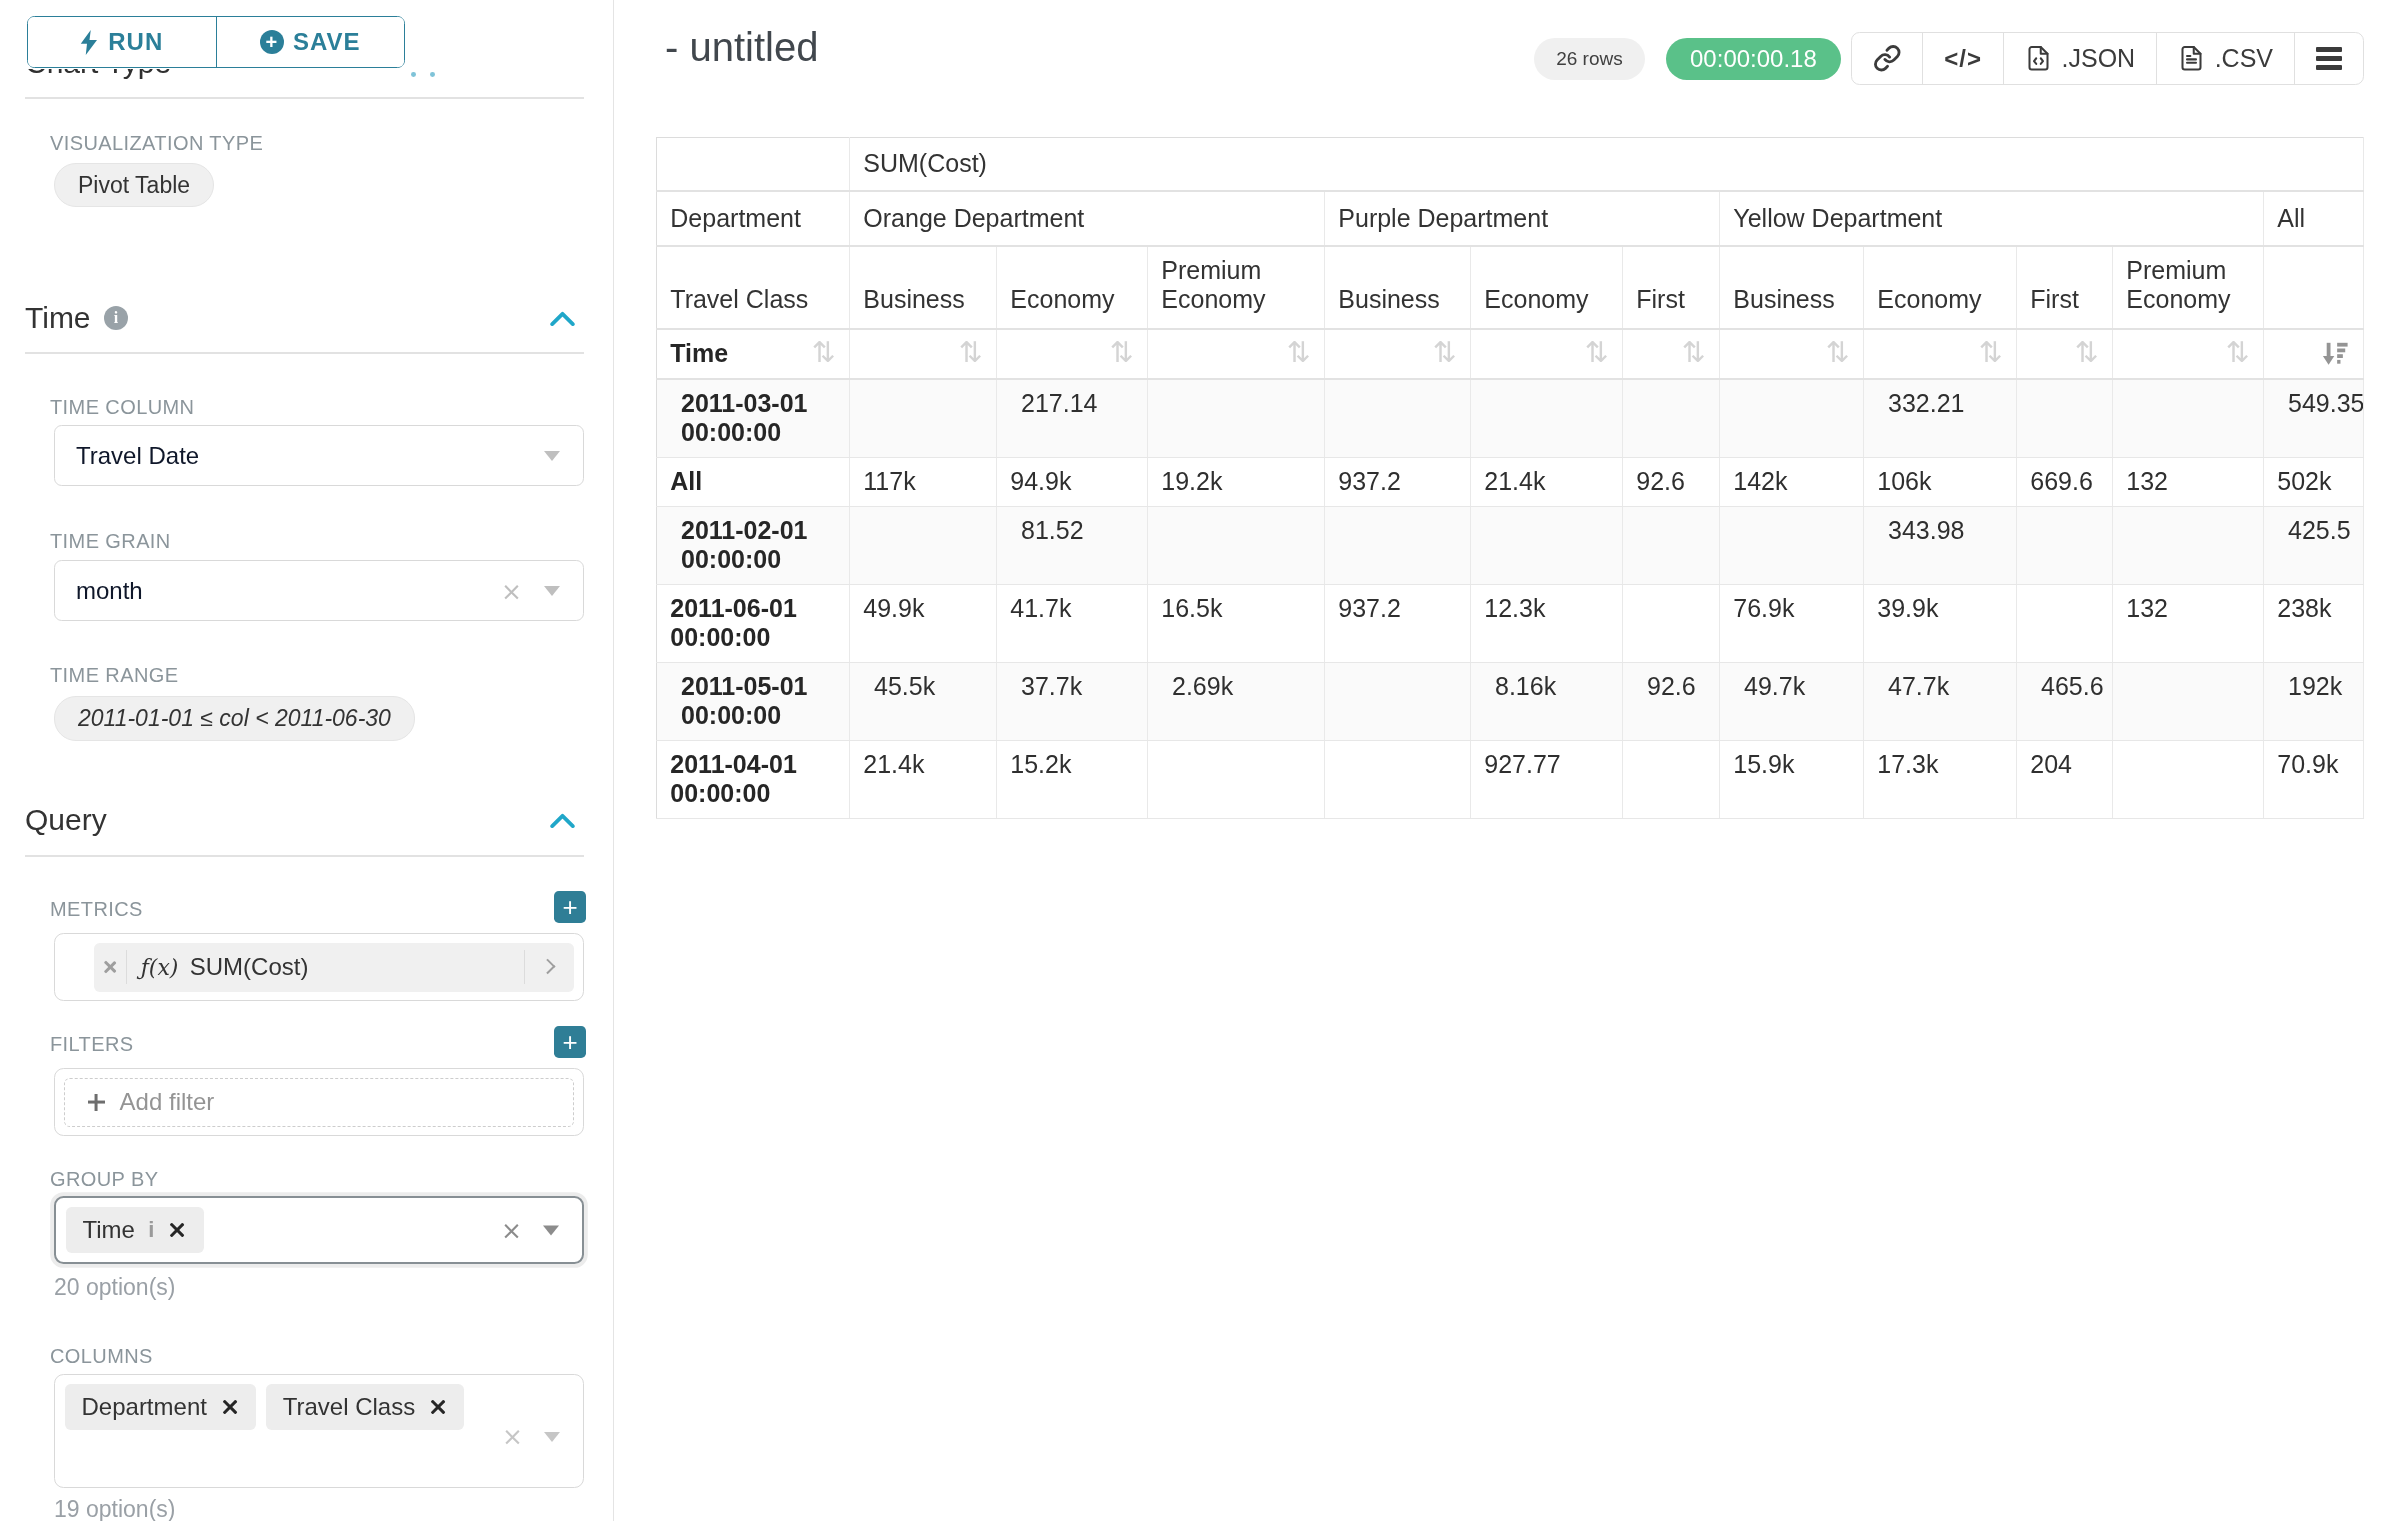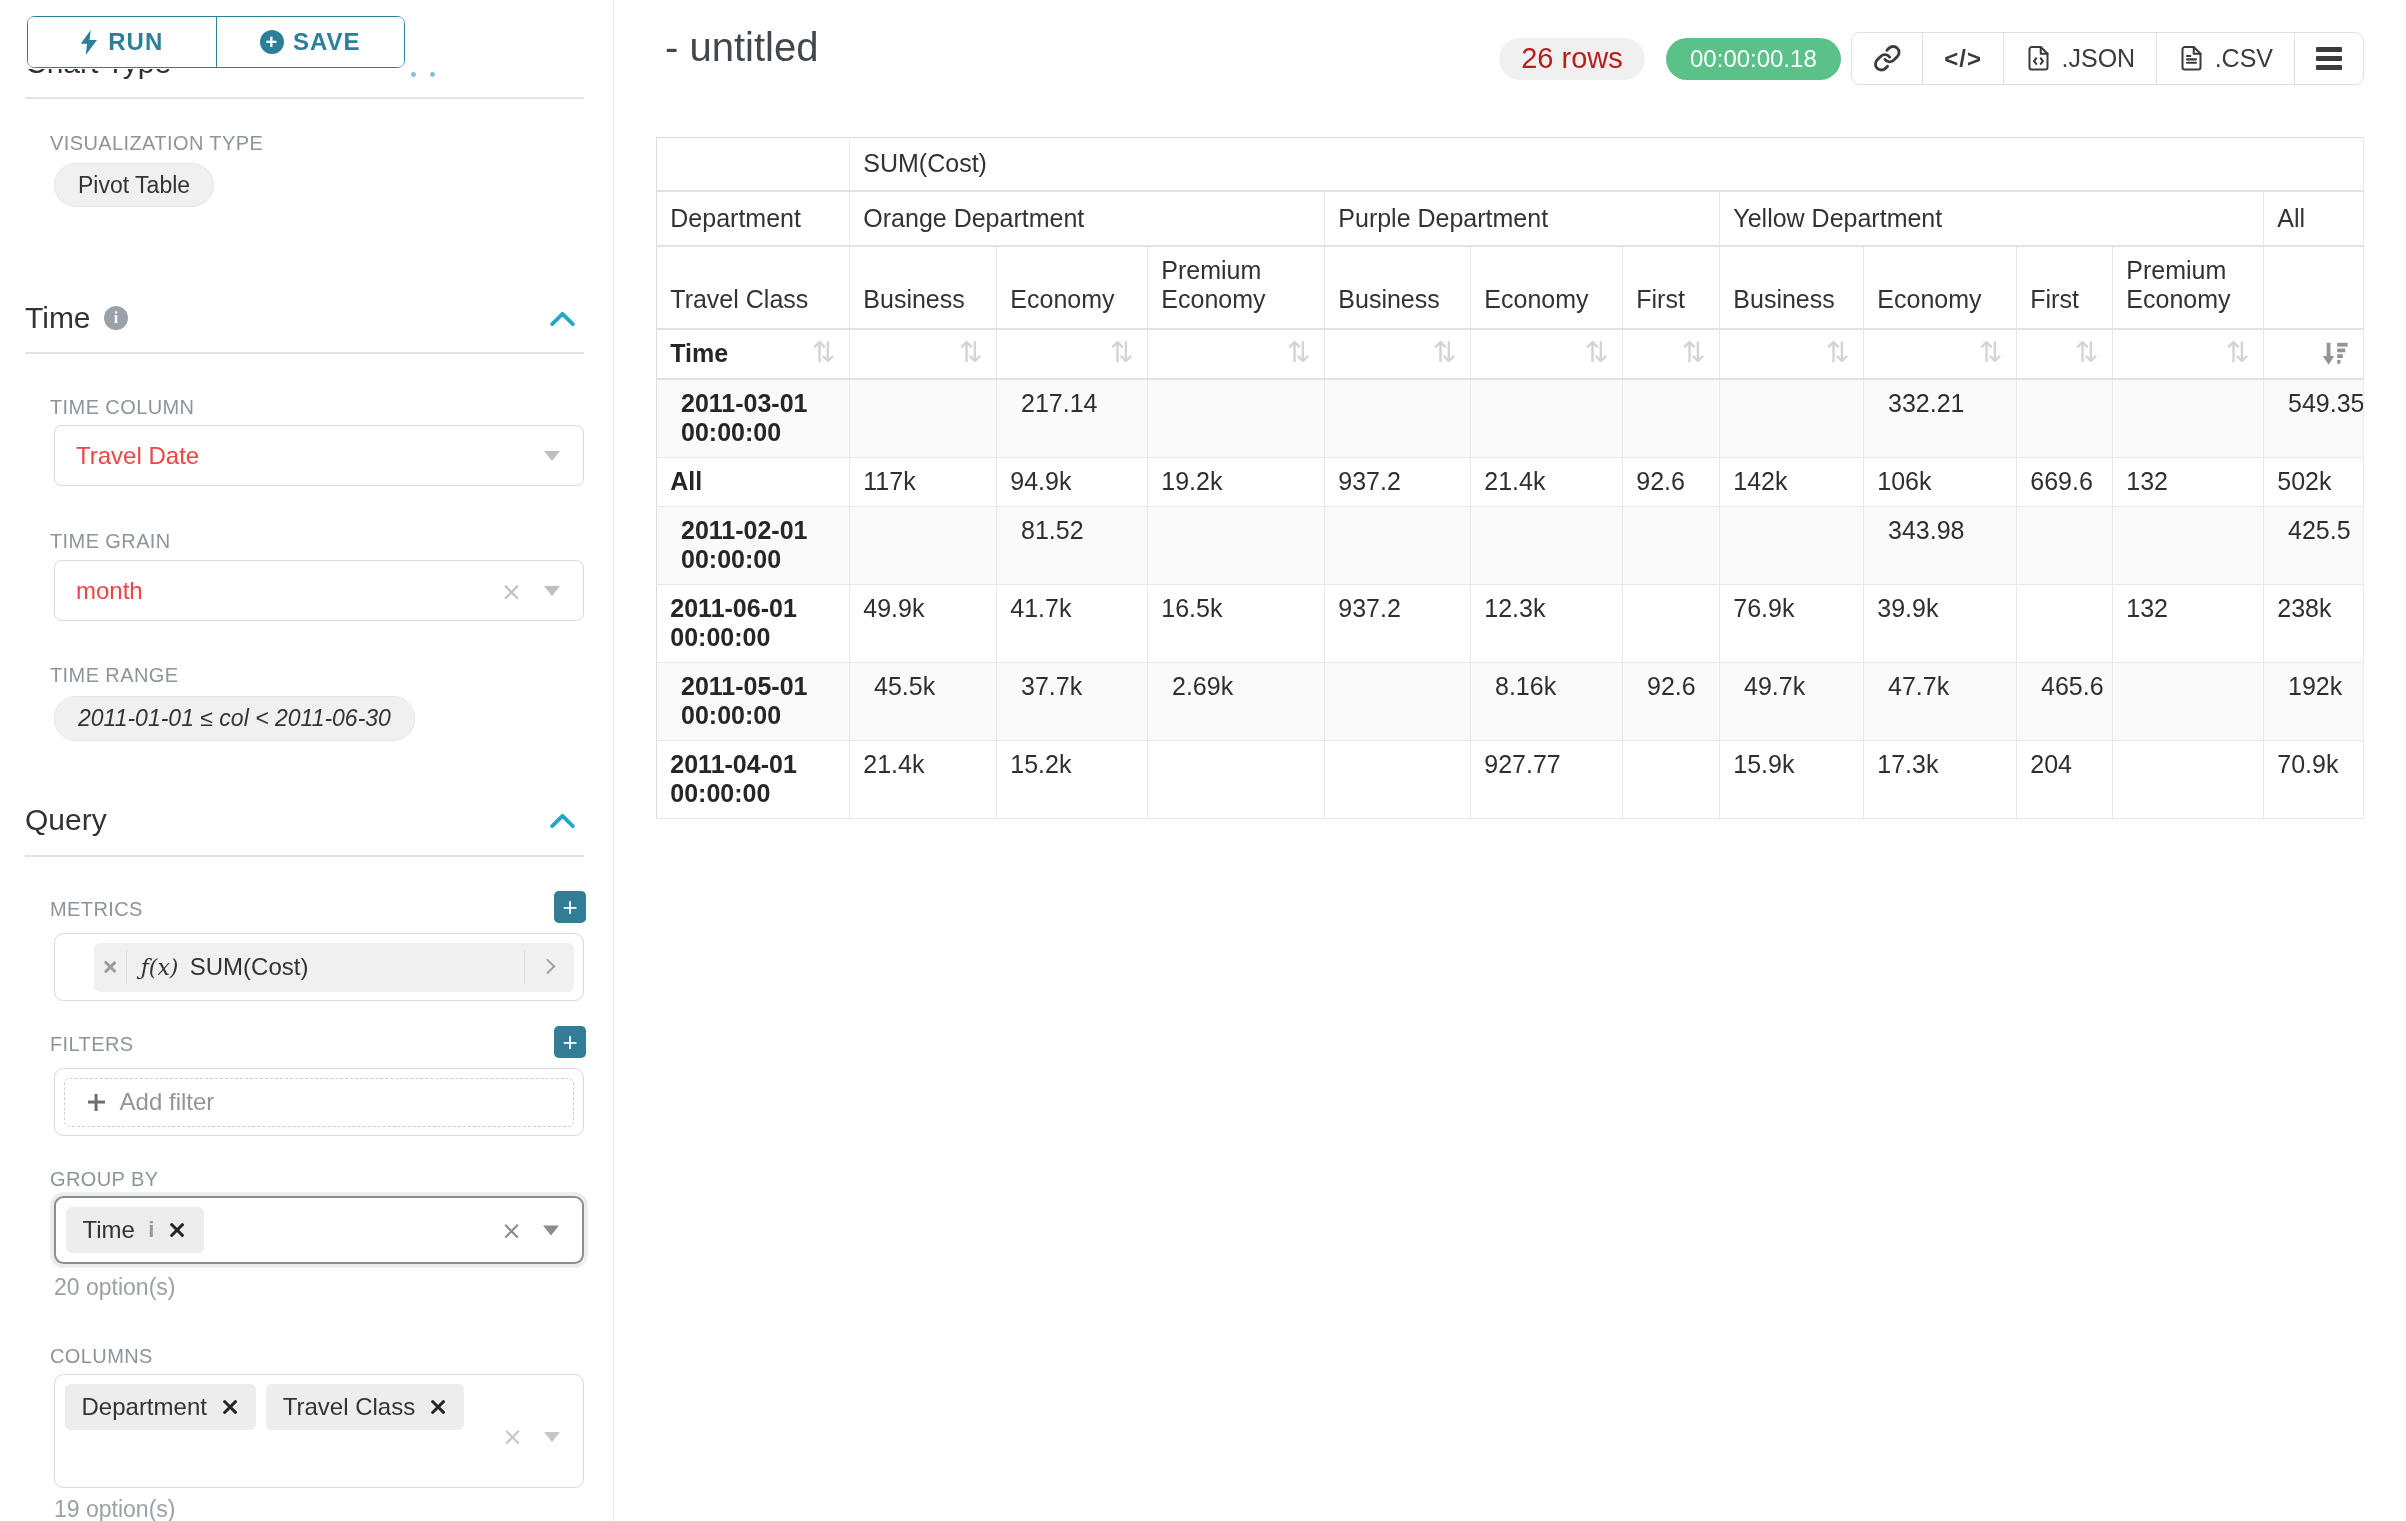--- a/index.html
+++ b/index.html
@@ -29,21 +29,21 @@
                  display:inline-flex; align-items:center; justify-content:center;
                  font-size:16px; font-weight:700; font-family:"Liberation Serif", serif; }
   .chev-up { position:absolute; left:550px; width:25px; height:15px; }
   .chev-up svg { display:block; }
 
   .pill { position:absolute; display:inline-flex; align-items:center; height:44px; padding:0 23px;
           background:#f0f0f0; border:1px solid #e5e5e5; border-radius:22px; font-size:23px; color:#333; }
 
   .select { position:absolute; left:54px; width:530px; background:#fff;
             border:1.4px solid #d9d9d9; border-radius:7.6px; display:flex; align-items:center; }
-  .select .sel-text { padding-left:21px; font-size:24px; color:#ef4444; }
+  .select .sel-text { padding-left:21px; font-size:24px; color:#0f172a; }
   .caret { position:absolute; right:23px; top:50%; margin-top:-4.8px; width:0; height:0;
            border-left:8.6px solid transparent; border-right:8.6px solid transparent; border-top:10.5px solid #bfbfbf; }
   .clear-x { position:absolute; right:61px; top:50%; transform:translateY(-50%); font-size:25px; color:#bfbfbf;
              font-family:"DejaVu Sans", sans-serif; line-height:1; }
 
   .plus-btn { position:absolute; left:554px; width:32px; height:32px; background:#2f7e96; border-radius:4.8px;
               color:#fff; display:flex; align-items:center; justify-content:center;
               font-size:26px; font-weight:500; line-height:1; cursor:pointer; }
 
   .outer-box { position:absolute; left:54px; width:530px; border:1.4px solid #d9d9d9; border-radius:9.5px;
@@ -84,21 +84,21 @@
   .col-select { position:absolute; left:54px; width:530px; height:114px; background:#fff;
                 border:1.4px solid #d9d9d9; border-radius:9.5px; padding:8.6px 9.5px; }
   .chips-row { display:flex; gap:9.5px; }
 
   
   .main { position:absolute; left:615px; top:0; right:0; bottom:0; background:#fff; }
   .explore-header { position:absolute; left:50px; right:42px; top:0; height:114px; display:flex; }
   .chart-title { margin-top:25px; font-size:40px; color:#41474d; }
   .hdr-right { margin-left:auto; margin-top:32px; height:53px; display:flex; align-items:center; gap:27px; }
   .rowcount-pill { height:42px; display:flex; align-items:center; padding:0 22px; background:#f0f0f0;
-                   border-radius:21px; font-size:29px; color:#b91c1c; }
+                   border-radius:21px; font-size:19px; color:#404040; }
   .timer-pill { height:42px; display:flex; align-items:center; padding:0 24px; background:#5ac189;
                 border-radius:21px; font-size:24px; color:#fff; margin-left:-5.7px; }
   .export-bar { height:53px; display:flex; align-items:stretch; border:1.4px solid #e0e0e0;
                 border-radius:8.6px; background:#fff; margin-left:-17px; }
   .export-bar .seg { display:flex; align-items:center; justify-content:center; gap:9.5px;
                      padding:0 21px; color:#3b3b3b; font-size:25px; font-weight:500; cursor:pointer; }
   .export-bar .seg + .seg { border-left:1.4px solid #e0e0e0; }
   .codeglyph { font-size:24px; font-weight:600; letter-spacing:1px; }
   .burger { display:flex; flex-direction:column; gap:4.8px; }
   .burger div { width:26px; height:4.3px; background:#3b3b3b; border-radius:1px; }

